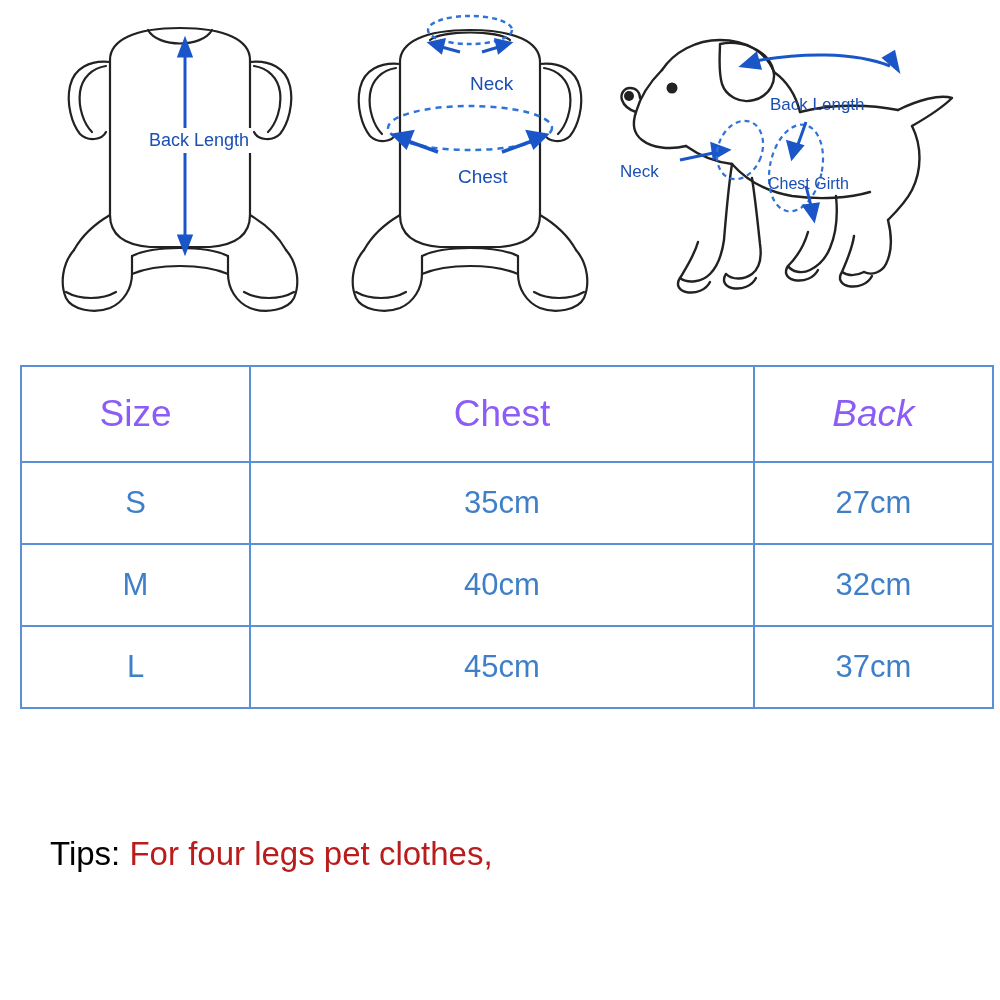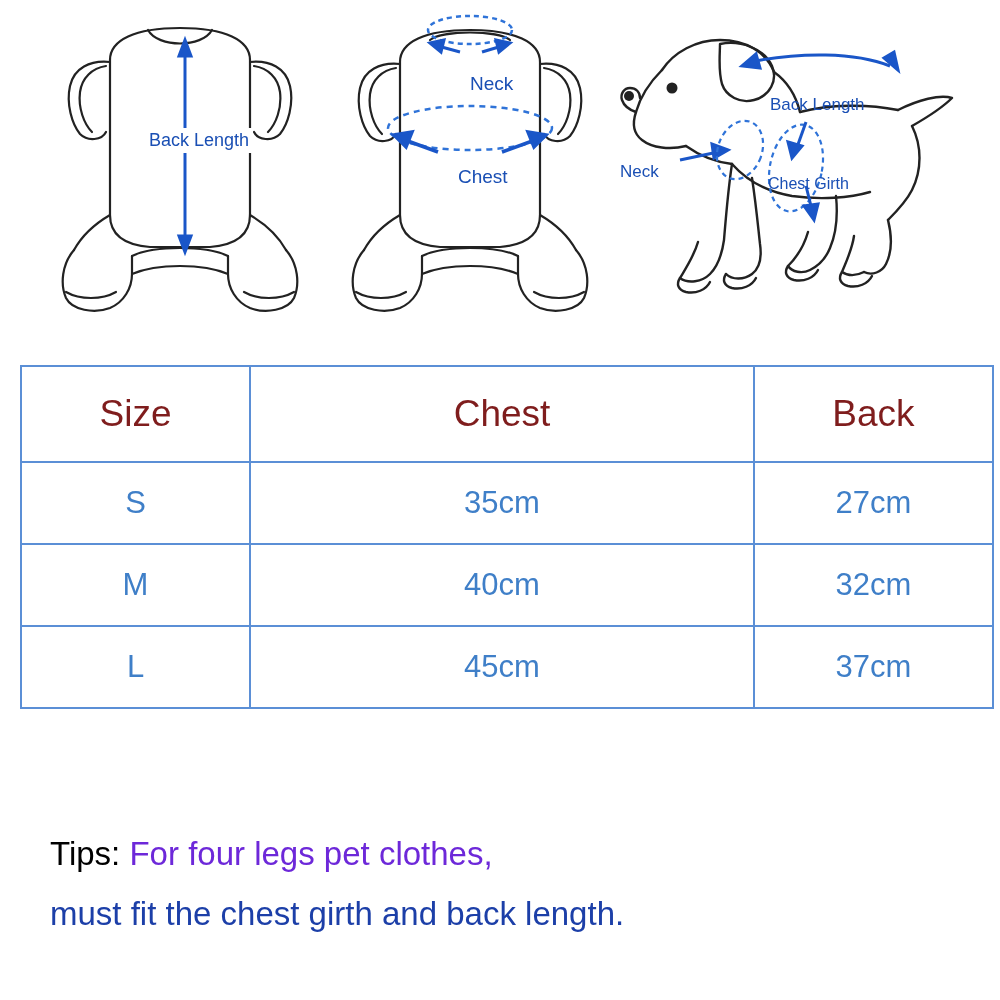--- a/index.html
+++ b/index.html
@@ -54,46 +54,46 @@
   .size-table td, .size-table th {
     border: 2px solid #5b8fd6;
     text-align: center;
     color: #2f6fc4;
     font-weight: normal;
     font-family: "Liberation Sans", sans-serif;
   }
   .size-table thead th {
     height: 92px;
     font-size: 37px;
-    color: #7f1d1d;
+    color: #8b5cf6;
   }
   .size-table tbody td {
     height: 78px;
     font-size: 31px;
     color: #3f7fc8;
   }
   .col-size { width: 225px; }
   .col-chest { width: 500px; }
-  .col-back { width: 235px; }
+  .col-back { width: 235px; font-style: italic; }
 
   
   .tips {
     position: absolute;
     left: 50px;
     top: 830px;
     width: 920px;
     line-height: 1.45;
     font-size: 33px;
     font-family: "Liberation Sans", sans-serif;
   }
   .tips-word {
     color: #000000;
   }
   .tips-body {
-    color: #6d28d9;
+    color: #b91c1c;
   }
   .tips-line2 {
     display: block;
     margin-top: 12px;
     color: #1c3fa8;
   }
 </style>
 </head>
 <body>
 
@@ -287,16 +287,15 @@
       <tr>
         <td>L</td>
         <td>45cm</td>
         <td>37cm</td>
       </tr>
     </tbody>
   </table>
 
   <div class="tips">
     <span class="tips-word">Tips:</span><span class="tips-body"> For four legs pet clothes,</span>
-    <span class="tips-line2">must fit the chest girth and back length.</span>
   </div>
 
 </div>
 
 </body></html>

